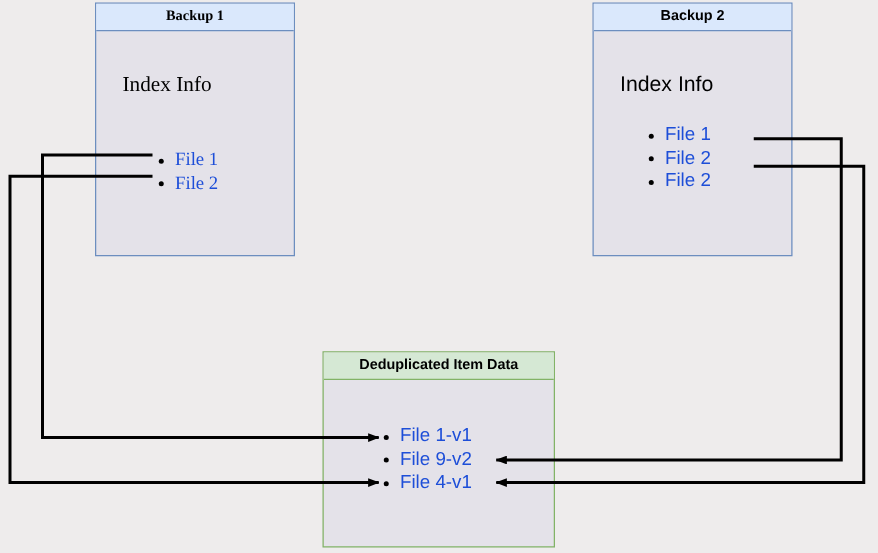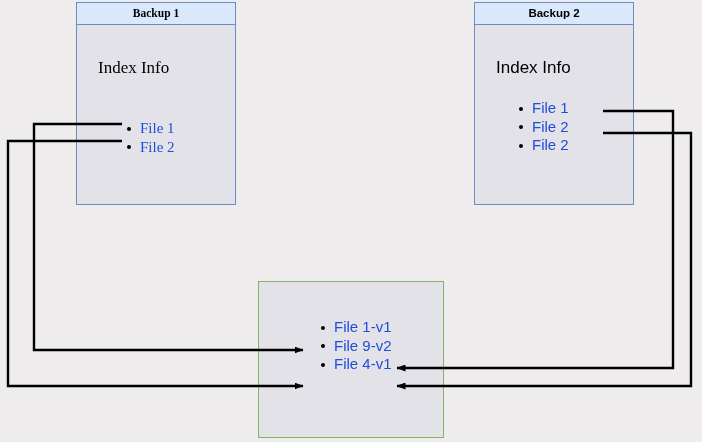--- a/index.html
+++ b/index.html
@@ -117,22 +117,23 @@
       <div class="free-text" style="left:21px; top:33px;">Index Info</div>
       <ul class="bullet-list" style="left:43px; top:74px;">
         <li>File 1</li>
         <li>File 2</li>
         <li>File 2</li>
       </ul>
     </div>
   </div>
 
   <div class="box green" style="left:258px; top:281px; width:186px; height:157px;">
+    <div class="box-header">Deduplicated Item Data</div>
     <div class="box-body" style="height:133px;">
-      <ul class="bullet-list" style="left:61px; top:36px;">
+      <ul class="bullet-list" style="left:47px; top:36px;">
         <li>File 1-v1</li>
         <li>File 9-v2</li>
         <li>File 4-v1</li>
       </ul>
     </div>
   </div>
 
   <svg id="connectors" viewBox="0 0 702 442">
     <defs>
       <marker id="arrowhead" markerWidth="9" markerHeight="7" refX="8.5" refY="3.5" orient="auto" markerUnits="userSpaceOnUse">

